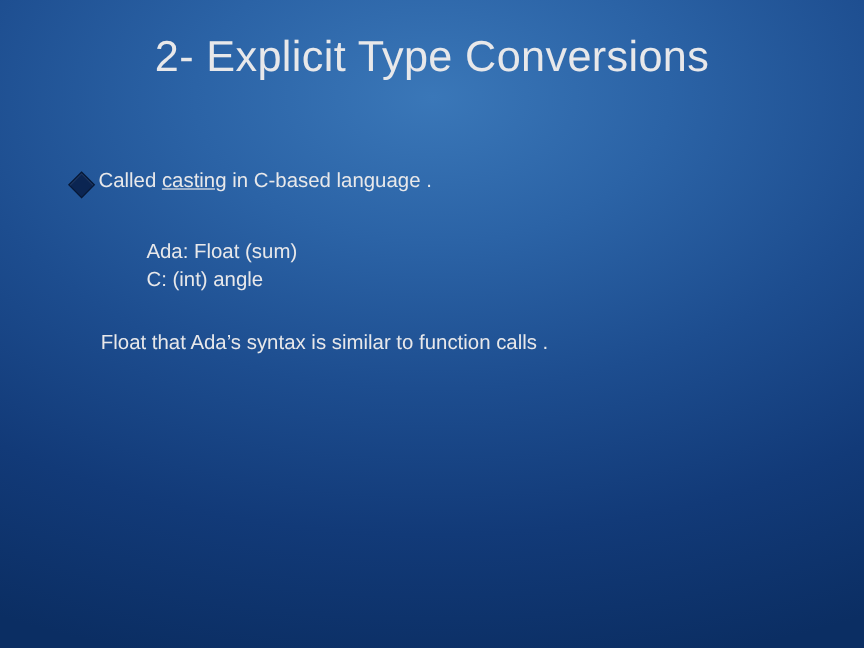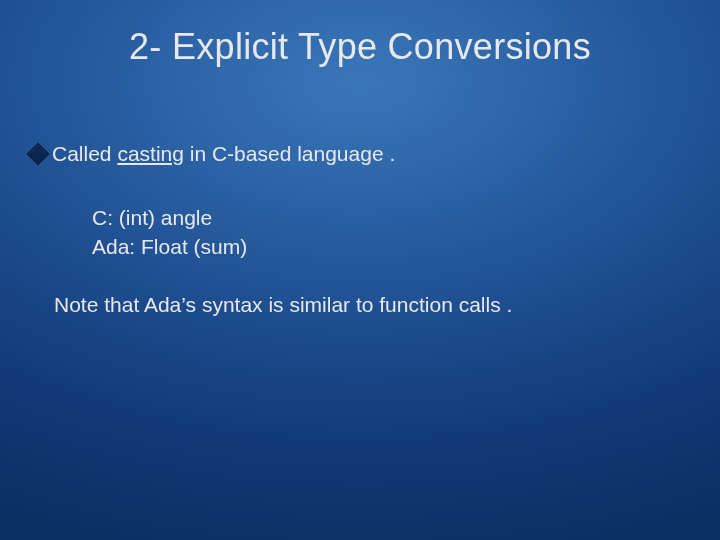--- a/index.html
+++ b/index.html
@@ -31,24 +31,24 @@
     text-align: center;
     font-family: "Gill Sans", "Gill Sans MT", "Segoe UI", Arial, sans-serif;
     font-size: 36px;
     font-weight: 400;
     color: #e8e8ea;
     letter-spacing: 0.3px;
   }
   .body {
     position: absolute;
     top: 140px;
-    left: 30px;
+    left: 60px;
     right: 40px;
     color: #e8e8ea;
-    font-size: 21px;
+    font-size: 17px;
     line-height: 1.35;
   }
   .bullet-row {
     display: flex;
     align-items: flex-start;
   }
   .diamond {
     width: 14px;
     height: 14px;
     margin-top: 6px;
@@ -90,22 +90,22 @@
     <div class="bullet-row">
       <div class="diamond"></div>
       <div class="bullet-text">
         <span>Called </span><span class="underline">casting</span><span> in C-based language .</span>
       </div>
     </div>
 
     <div class="gap-1"></div>
 
     <div class="indent-lines">
+      <div>Ada: Float (sum)</div>
       <div>C: (int) angle</div>
-      <div>Ada: Float (sum)</div>
     </div>
 
     <div class="gap-2"></div>
 
-    <div class="note">Note that Ada’s syntax is similar to function calls .</div>
+    <div class="note">Float that Ada’s syntax is similar to function calls .</div>
 
   </div>
 </div>
 
 </body></html>

